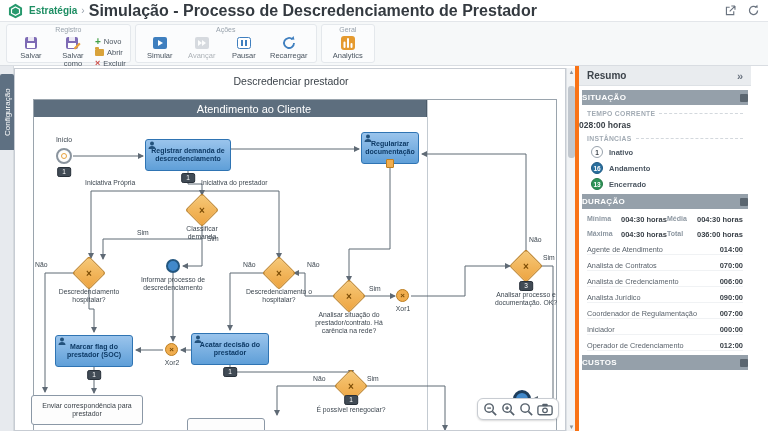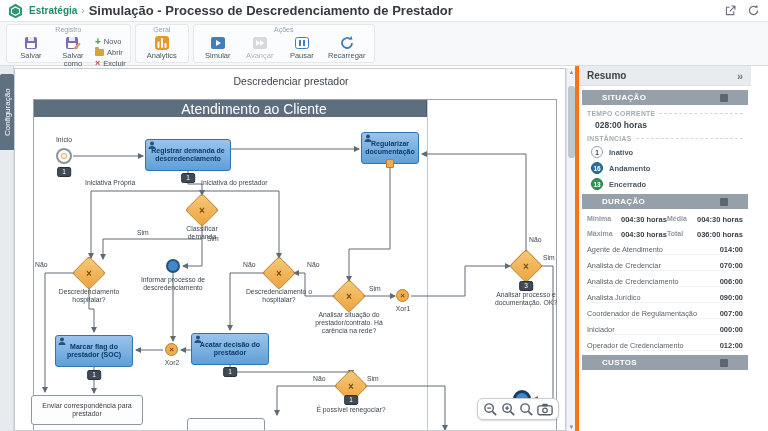--- a/index.html
+++ b/index.html
@@ -5,21 +5,21 @@
   * { margin:0; padding:0; box-sizing:border-box; }
   html,body { width:768px; height:431px; overflow:hidden; background:#fff;
     font-family:"Liberation Sans","DejaVu Sans",sans-serif; }
 
   
   .topbar { position:absolute; left:0; top:0; width:768px; height:22px; background:#fff;
     border-bottom:1px solid #e3e6ea; display:flex; align-items:center; padding:0 8px; z-index:10; }
   .brand { display:flex; align-items:center; margin-right:6px; }
   .crumb { font-size:10px; color:#1e8e63; font-weight:bold; margin-right:4px; cursor:pointer; }
   .crumb-sep { font-size:10px; color:#9aa3ad; margin-right:4px; }
-  .page-title { font-size:13px; color:#343a40; font-weight:bold; }
+  .page-title { font-size:16px; color:#343a40; font-weight:bold; }
   .topbar-icons { margin-left:auto; display:flex; gap:10px; align-items:center; }
   .topbar-icons svg { display:block; }
 
   
   .ribbon { position:absolute; left:0; top:22px; width:768px; height:44px; background:#f6f8f9;
     border-bottom:1px solid #d9dde2; display:flex; align-items:stretch; padding:1px 4px; z-index:9; }
   .rgroup { position:relative; border:1px solid #e4e8ec; border-radius:3px; margin:1px 2px;
     padding:0 4px; display:flex; flex-direction:column; align-items:center; background:#fbfcfd; }
   .rgroup-label { font-size:7px; color:#98a2ac; line-height:9px; }
   .rgroup-body { display:flex; align-items:flex-start; gap:2px; flex:1; }
@@ -43,21 +43,21 @@
     writing-mode:vertical-rl; transform:rotate(180deg); cursor:pointer; border-radius:0 0 2px 2px; }
 
   
   .canvas { position:absolute; left:14px; top:68px; width:552px; height:363px; background:#fff;
     border:1px solid #c7ccd3; overflow:hidden; z-index:4; }
   .diag-title { position:absolute; left:0; top:6px; width:552px; text-align:center;
     font-size:10.5px; color:#3c434a; z-index:3; }
   .pool { position:absolute; left:18px; top:30px; width:524px; height:333px;
     border:1px solid #9aa4ad; border-bottom:none; }
   .lane-head { position:absolute; top:0; height:17px; background:#5d6e7e; color:#fff;
-    font-size:14px; display:flex; align-items:center; justify-content:center;
+    font-size:11px; display:flex; align-items:center; justify-content:center;
     border-right:1px solid #4c5b69; overflow:hidden; white-space:nowrap;padding-left:48px; }
   .lane-div { position:absolute; left:393px; top:0; width:1px; height:333px; background:#c3cad1; }
   svg.flows { position:absolute; left:0; top:0; z-index:1; }
 
   .task { position:absolute; border:1px solid #2f74b3; border-radius:3px;
     background:linear-gradient(#9ac4ec,#5f9fd8); color:#0d3a66; font-size:7px; font-weight:bold;
     display:flex; align-items:center; justify-content:center; text-align:center;
     padding:2px 4px; z-index:2; line-height:1.15; cursor:pointer; }
   .task.white { background:#fdfdfd; border-color:#8b98a6; color:#3a4148; font-weight:normal; }
   .picon { position:absolute; left:2px; top:1px; }
@@ -96,26 +96,26 @@
     border-radius:3px; cursor:pointer; }
   .varrow { position:absolute; left:0; width:9px; font-size:6px; color:#8a939c; text-align:center; cursor:pointer; }
 
   
   .panel { position:absolute; left:575px; top:66px; width:176px; height:365px; background:#fff;
     border-left:4px solid #f97316; z-index:6; }
   .panel-header { height:20px; background:#e9ecef; display:flex; align-items:center;
     padding:0 8px; font-size:10px; font-weight:bold; color:#3d444b; border-bottom:1px solid #dde1e5; }
   .panel-header .chev { margin-left:auto; color:#6b7480; font-size:11px; cursor:pointer; }
   .sec-bar { margin:4px 3px 0 3px; height:15px; background:#95a0aa; color:#fff; font-size:8px;
-    font-weight:bold; letter-spacing:.3px; display:flex; align-items:center; padding:0 20px; cursor:pointer; }
+    font-weight:bold; letter-spacing:.3px; display:flex; align-items:center; padding:0 0; cursor:pointer; }
   .sec-ico { margin-left:auto; width:8px; height:8px; background:#5b6670; border-radius:1px; }
   .sublabel { display:flex; align-items:center; gap:4px; margin:5px 8px 0 8px;
     font-size:6.8px; color:#a2abb4; font-weight:bold; letter-spacing:.3px; }
   .sublabel::after { content:""; flex:1; border-top:1px dashed #d3d8dd; }
-  .pvalue { margin:3px 8px 0 16px; font-size:8.5px; font-weight:bold; color:#3c434a; }
+  .pvalue { margin:3px 8px 0 0; font-size:8.5px; font-weight:bold; color:#3c434a; }
   .inst-row { display:flex; align-items:center; gap:6px; margin:4px 0 0 12px; cursor:pointer; }
   .inst-dot { width:12px; height:12px; border-radius:50%; font-size:6.5px; font-weight:bold;
     display:flex; align-items:center; justify-content:center; }
   .inst-dot.inativo { background:#fff; border:1px solid #98a2ac; color:#3a4148; }
   .inst-dot.andamento { background:#2a6f9e; border:1px solid #1f5a84; color:#fff; }
   .inst-dot.encerrado { background:#2f9358; border:1px solid #247a46; color:#fff; }
   .inst-label { font-size:7.5px; color:#4a5560; font-weight:bold; }
   .dur-grid { display:grid; grid-template-columns:34px 1fr 30px 1fr; margin:6px 8px 0 8px;
     row-gap:6px; font-size:7px; }
   .dur-l { color:#8d97a1; font-weight:bold; }
@@ -182,63 +182,63 @@
         </div>
         <div class="smallbtn">
           <span class="x-ico">×</span>
           <span>Excluir</span>
         </div>
       </div>
     </div>
   </div>
 
   <div class="rgroup">
+    <span class="rgroup-label">Ações</span>
+    <div class="rgroup-body">
+      <div class="bigbtn">
+        <svg width="16" height="16" viewBox="0 0 16 16">
+          <rect x="1" y="2" width="14" height="12" rx="2" fill="#3f7fbf"></rect>
+          <path d="M6 5l5 3-5 3z" fill="#fff"></path>
+        </svg>
+        <span>Simular</span>
+      </div>
+      <div class="bigbtn disabled">
+        <svg width="16" height="16" viewBox="0 0 16 16">
+          <rect x="1" y="2" width="14" height="12" rx="2" fill="#aab3bc"></rect>
+          <path d="M4 5l4 3-4 3zM8 5l4 3-4 3z" fill="#fff"></path>
+        </svg>
+        <span>Avançar</span>
+      </div>
+      <div class="bigbtn">
+        <svg width="16" height="16" viewBox="0 0 16 16">
+          <rect x="1.5" y="2.5" width="13" height="11" rx="2" fill="#fff" stroke="#3f7fbf"></rect>
+          <rect x="5" y="5" width="2" height="6" fill="#3f7fbf"></rect>
+          <rect x="9" y="5" width="2" height="6" fill="#3f7fbf"></rect>
+        </svg>
+        <span>Pausar</span>
+      </div>
+      <div class="bigbtn" style="width:46px">
+        <svg width="16" height="16" viewBox="0 0 16 16">
+          <path d="M13 8a5 5 0 1 1-1.5-3.6" fill="none" stroke="#3f7fbf" stroke-width="1.8"></path>
+          <path d="M12.6 1l.8 3.8-3.8-.6z" fill="#3f7fbf"></path>
+        </svg>
+        <span>Recarregar</span>
+      </div>
+    </div>
+  </div>
+
+  <div class="rgroup">
     <span class="rgroup-label">Geral</span>
     <div class="rgroup-body">
       <div class="bigbtn" style="width:44px">
         <svg width="16" height="16" viewBox="0 0 16 16">
           <rect x="1" y="1" width="14" height="14" rx="3" fill="#e59a2f"></rect>
           <path d="M4.5 12V7.5M8 12V4M11.5 12V9" stroke="#fff" stroke-width="2" stroke-linecap="round"></path>
         </svg>
         <span>Analytics</span>
-      </div>
-    </div>
-  </div>
-
-  <div class="rgroup">
-    <span class="rgroup-label">Ações</span>
-    <div class="rgroup-body">
-      <div class="bigbtn">
-        <svg width="16" height="16" viewBox="0 0 16 16">
-          <rect x="1" y="2" width="14" height="12" rx="2" fill="#3f7fbf"></rect>
-          <path d="M6 5l5 3-5 3z" fill="#fff"></path>
-        </svg>
-        <span>Simular</span>
-      </div>
-      <div class="bigbtn disabled">
-        <svg width="16" height="16" viewBox="0 0 16 16">
-          <rect x="1" y="2" width="14" height="12" rx="2" fill="#aab3bc"></rect>
-          <path d="M4 5l4 3-4 3zM8 5l4 3-4 3z" fill="#fff"></path>
-        </svg>
-        <span>Avançar</span>
-      </div>
-      <div class="bigbtn">
-        <svg width="16" height="16" viewBox="0 0 16 16">
-          <rect x="1.5" y="2.5" width="13" height="11" rx="2" fill="#fff" stroke="#3f7fbf"></rect>
-          <rect x="5" y="5" width="2" height="6" fill="#3f7fbf"></rect>
-          <rect x="9" y="5" width="2" height="6" fill="#3f7fbf"></rect>
-        </svg>
-        <span>Pausar</span>
-      </div>
-      <div class="bigbtn" style="width:46px">
-        <svg width="16" height="16" viewBox="0 0 16 16">
-          <path d="M13 8a5 5 0 1 1-1.5-3.6" fill="none" stroke="#3f7fbf" stroke-width="1.8"></path>
-          <path d="M12.6 1l.8 3.8-3.8-.6z" fill="#3f7fbf"></path>
-        </svg>
-        <span>Recarregar</span>
       </div>
     </div>
   </div>
 </div>
 
 <div class="left-strip">
   <div class="config-tab">Configuração</div>
 </div>
 
 <div class="canvas">
@@ -461,21 +461,21 @@
     <span class="dur-v">004:30 horas</span>
     <span class="dur-l">Total</span>
     <span class="dur-v">036:00 horas</span>
   </div>
 
   <div class="exe-row">
     <span class="exe-name">Agente de Atendimento</span>
     <span class="exe-val">014:00</span>
   </div>
   <div class="exe-row">
-    <span class="exe-name">Analista de Credenciar</span>
+    <span class="exe-name">Analista de Contratos</span>
     <span class="exe-val">070:00</span>
   </div>
   <div class="exe-row">
     <span class="exe-name">Analista de Credenciamento</span>
     <span class="exe-val">006:00</span>
   </div>
   <div class="exe-row">
     <span class="exe-name">Analista Jurídico</span>
     <span class="exe-val">090:00</span>
   </div>

